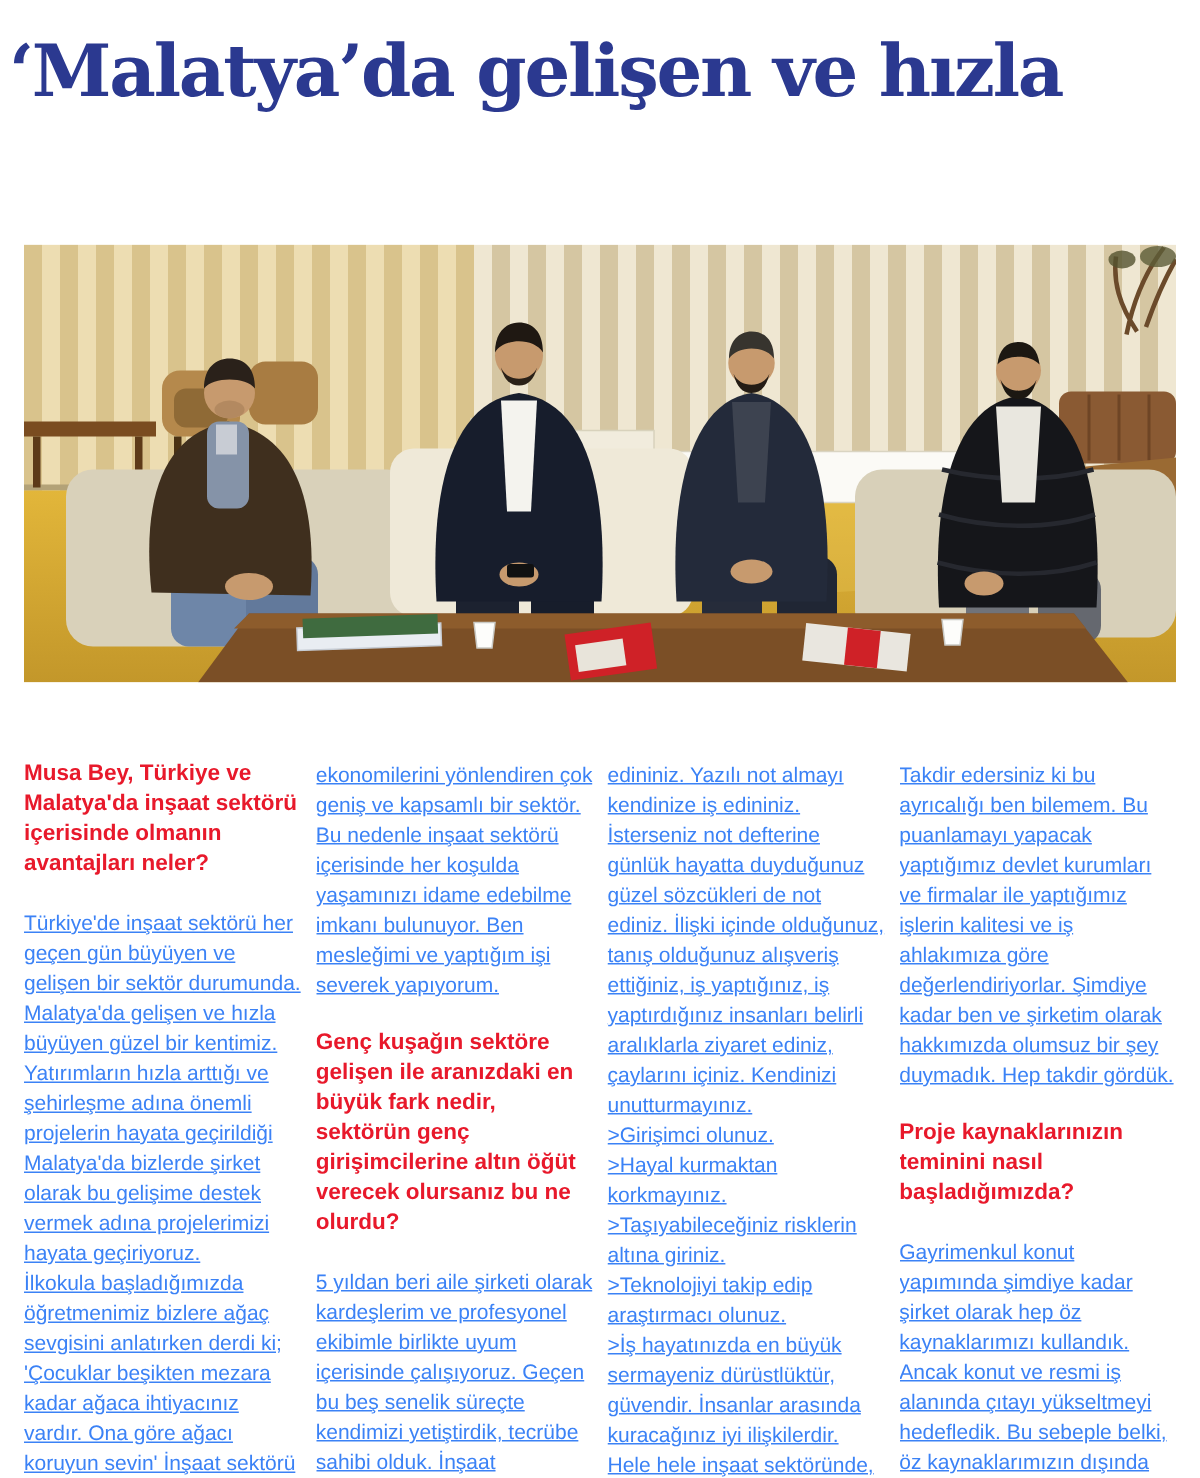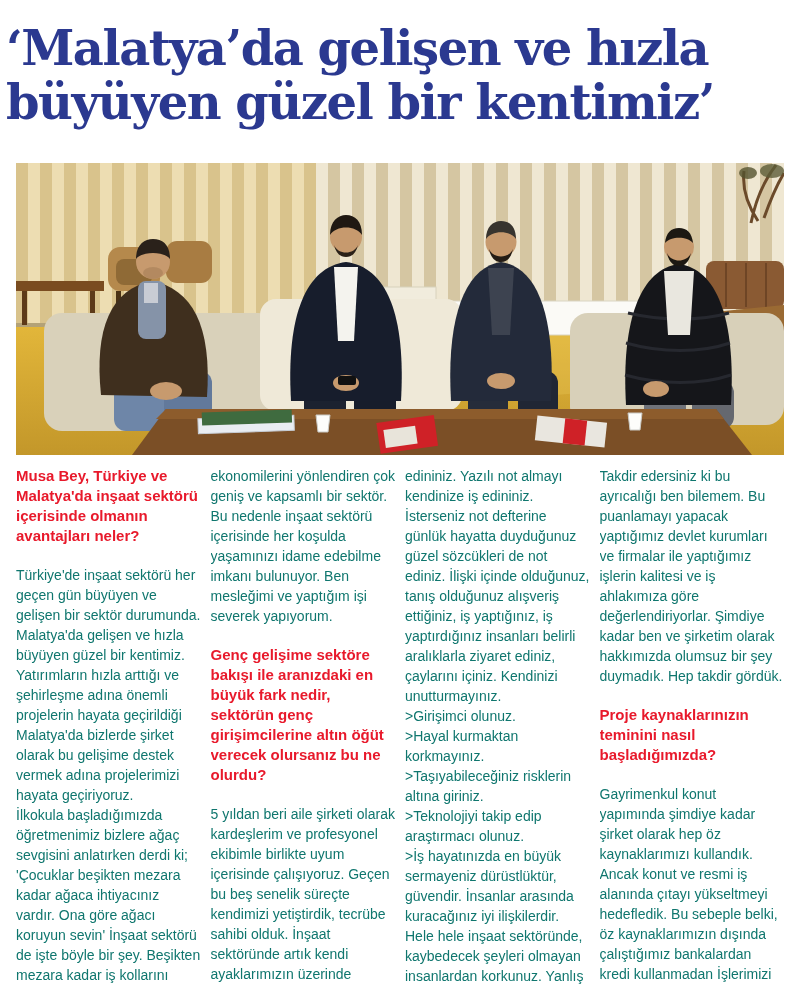--- a/index.html
+++ b/index.html
@@ -12,34 +12,34 @@
              background:#fff;padding:0 8px;}
   
   .headline{position:absolute;top:22px;left:6px;width:788px;text-align:left;
             font-family:"DejaVu Serif",serif;font-weight:bold;font-size:48px;
             line-height:1.12;color:#2b3990;letter-spacing:-1.5px;margin:0;}
   
   .photo{position:absolute;top:163px;left:16px;width:768px;height:292px;overflow:hidden;}
   
   .columns{position:absolute;top:466px;left:16px;width:768px;height:519px;
            display:grid;grid-template-columns:repeat(4,1fr);column-gap:10px;overflow:hidden;}
-  .col{overflow:hidden;}
+  .col{overflow:hidden;margin-top:40px;}
   .rh{color:#e8192b;font-size:15px;line-height:20px;font-weight:bold;
       margin:0 0 19px 0;white-space:pre-line;}
-  .body{color:#0f766e;font-size:14px;line-height:20px;margin:0 0 19px 0;
-        white-space:pre-line;}
+  .body{color:#3b82f6;font-size:14px;line-height:20px;margin:0 0 19px 0;
+        white-space:pre-line;text-decoration:underline;}
   .tight{margin-bottom:0;}
 </style>
 </head>
 <body>
 
 <div class="page">
 
 
-  <h1 class="headline"><span>‘Malatya’da gelişen ve hızla</span><br><span>büyüyen güzel bir kentimiz’</span></h1>
+  <h1 class="headline"><span>‘Malatya’da gelişen ve hızla</span><br></h1>
 
   <figure class="photo" style="margin:0;">
     <svg width="768" height="292" viewBox="0 0 768 292">
       <defs>
         <pattern id="stripes" width="24" height="12" patternUnits="userSpaceOnUse">
           <rect width="24" height="12" fill="#efe7d2"></rect>
           <rect width="12" height="12" fill="#d5c6a2"></rect>
         </pattern>
         <linearGradient id="floorGrad" x1="0" y1="0" x2="0" y2="1">
           <stop offset="0" stop-color="#e2b63a"></stop>
@@ -159,21 +159,21 @@
     <section class="col">
       <h2 class="rh">Musa Bey, Türkiye ve Malatya'da inşaat sektörü içerisinde olmanın avantajları neler?</h2>
       <p class="body">Türkiye'de inşaat sektörü her geçen gün büyüyen ve gelişen bir sektör durumunda.
 Malatya'da gelişen ve hızla büyüyen güzel bir kentimiz.
 Yatırımların hızla arttığı ve şehirleşme adına önemli projelerin hayata geçirildiği Malatya'da bizlerde şirket olarak bu gelişime destek vermek adına projelerimizi hayata geçiriyoruz.
 İlkokula başladığımızda öğretmenimiz bizlere ağaç sevgisini anlatırken derdi ki; 'Çocuklar beşikten mezara kadar ağaca ihtiyacınız vardır. Ona göre ağacı koruyun sevin' İnşaat sektörü de işte böyle bir şey. Beşikten mezara kadar iş kollarını kapsayan bir sektördür.
 İnşaat sektörü, yüzlerce iş kolunu içinde barındıran, ülkelerin</p>
     </section>
     <section class="col">
       <p class="body">ekonomilerini yönlendiren çok geniş ve kapsamlı bir sektör. Bu nedenle inşaat sektörü içerisinde her koşulda yaşamınızı idame edebilme imkanı bulunuyor. Ben mesleğimi ve yaptığım işi severek yapıyorum.</p>
-      <h2 class="rh">Genç gelişime sektöre bakışı ile aranızdaki en büyük fark nedir, sektörün genç girişimcilerine altın öğüt verecek olursanız bu ne olurdu?</h2>
+      <h2 class="rh">Genç kuşağın sektöre gelişen ile aranızdaki en büyük fark nedir, sektörün genç girişimcilerine altın öğüt verecek olursanız bu ne olurdu?</h2>
       <p class="body">5 yıldan beri aile şirketi olarak kardeşlerim ve profesyonel ekibimle birlikte uyum içerisinde çalışıyoruz. Geçen bu beş senelik süreçte kendimizi yetiştirdik, tecrübe sahibi olduk. İnşaat sektöründe artık kendi ayaklarımızın üzerinde durabiliyoruz.</p>
 
     </section>
     <section class="col">
       <p class="body">edininiz. Yazılı not almayı kendinize iş edininiz. İsterseniz not defterine günlük hayatta duyduğunuz güzel sözcükleri de not ediniz. İlişki içinde olduğunuz, tanış olduğunuz alışveriş ettiğiniz, iş yaptığınız, iş yaptırdığınız insanları belirli aralıklarla ziyaret ediniz, çaylarını içiniz. Kendinizi unutturmayınız.
 &gt;Girişimci olunuz.
 &gt;Hayal kurmaktan korkmayınız.
 &gt;Taşıyabileceğiniz risklerin altına giriniz.
 &gt;Teknolojiyi takip edip araştırmacı olunuz.
 &gt;İş hayatınızda en büyük sermayeniz dürüstlüktür, güvendir. İnsanlar arasında kuracağınız iyi ilişkilerdir.

